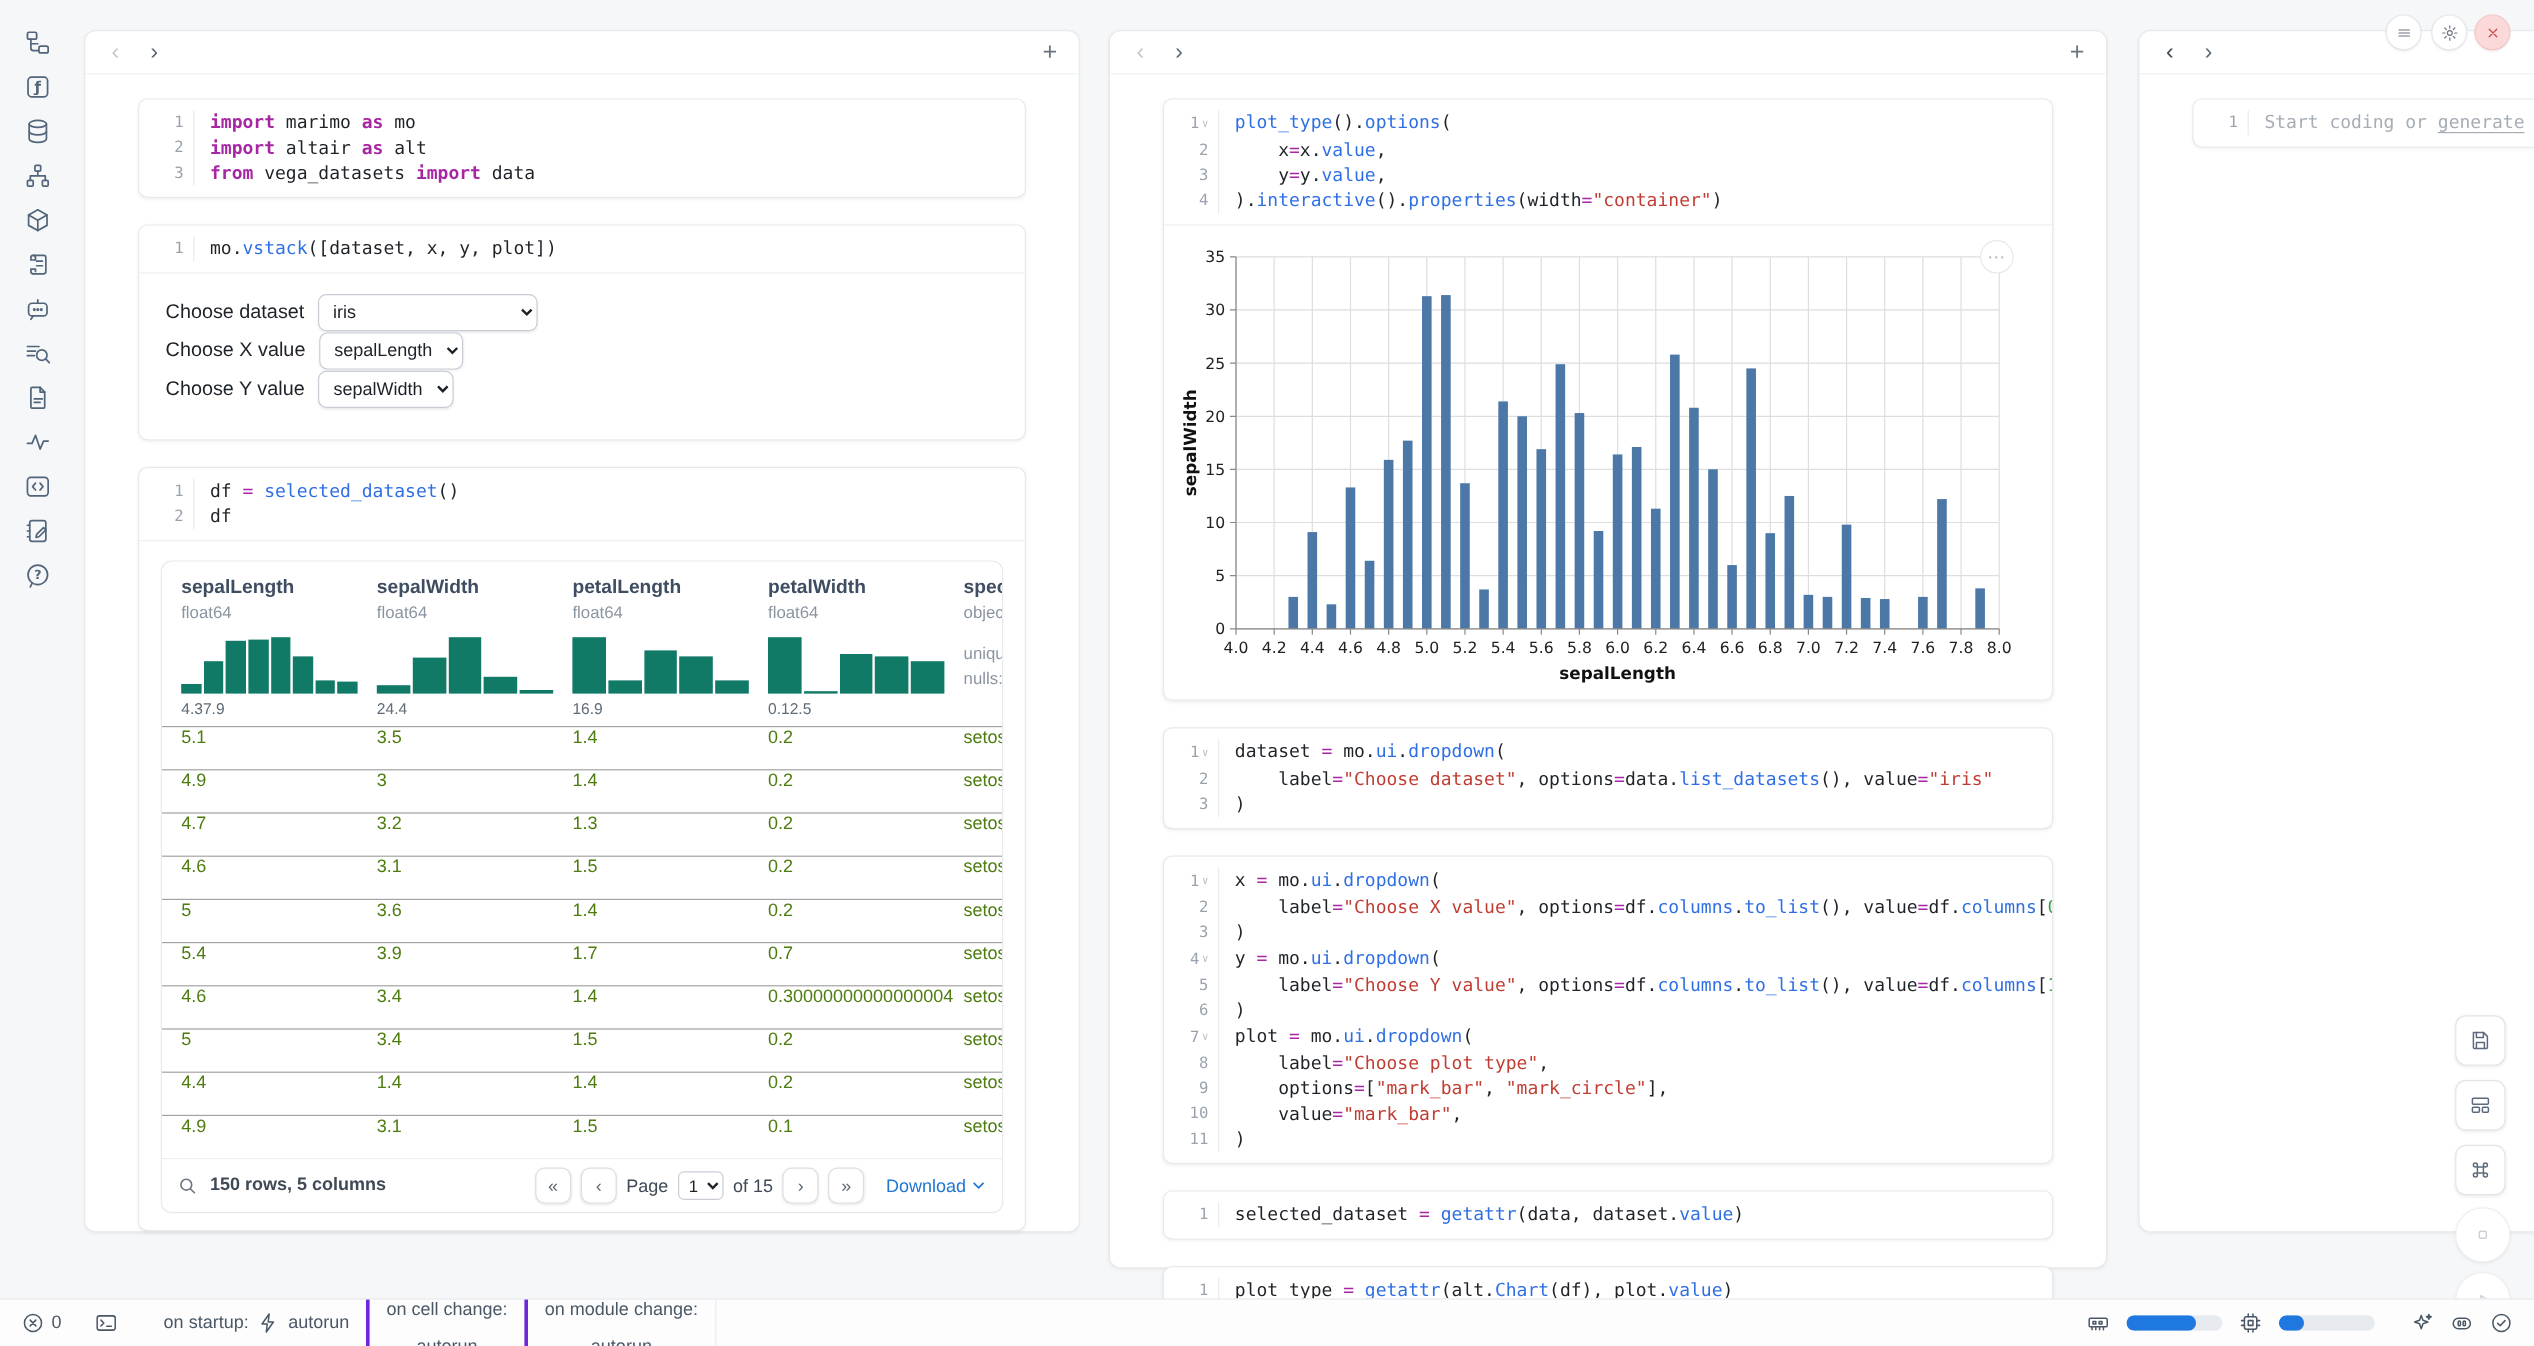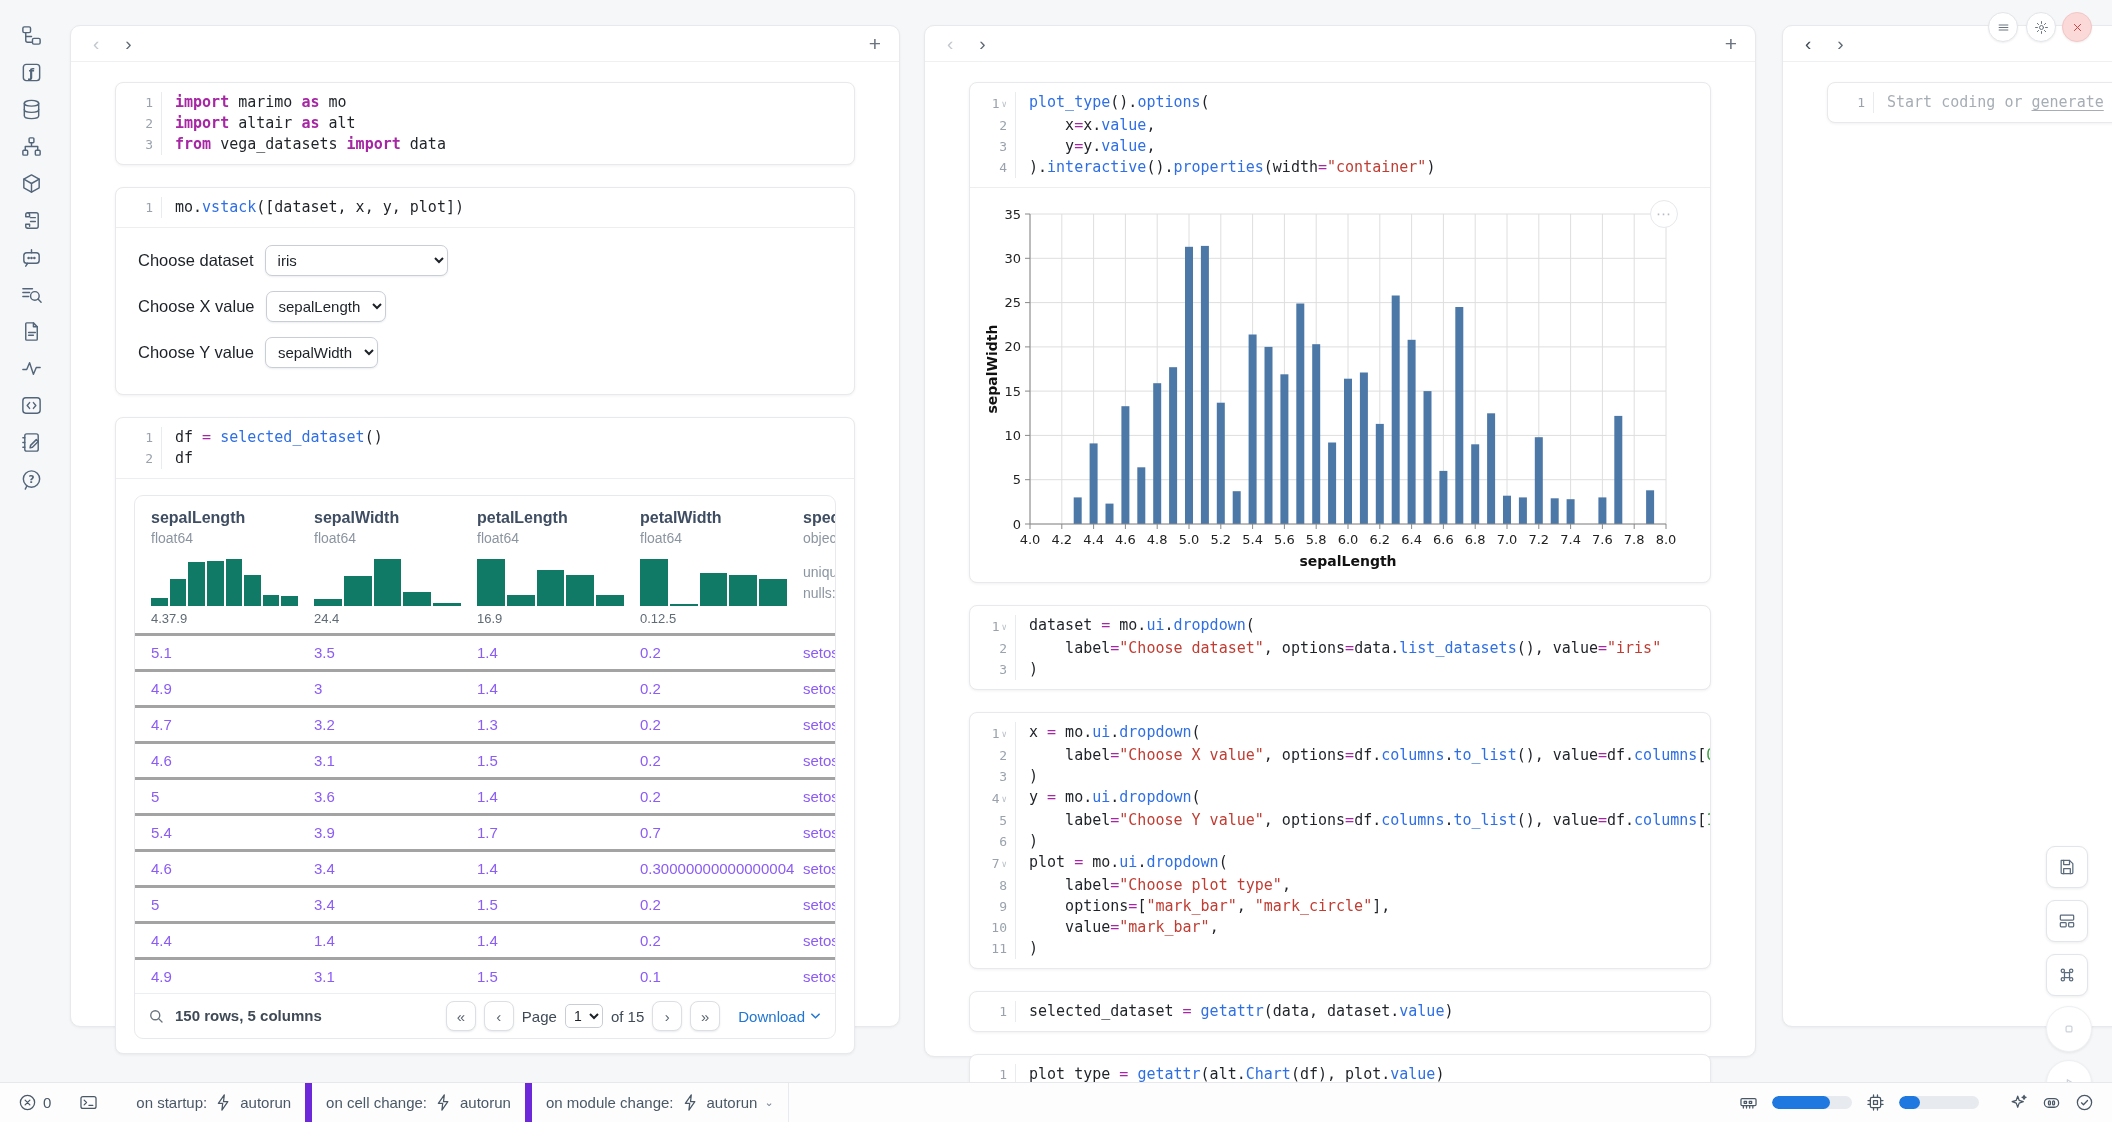--- a/index.html
+++ b/index.html
@@ -34,39 +34,39 @@
   .fold { color:#b9bfc6; font-size:9px; margin-top:2px; }
   .ct { white-space:pre; padding-left:13px; color:#1f2328; }
   .tk-kw { color:#a626a4; font-weight:bold; }
   .tk-fn { color:#2f6fe4; }
   .tk-str { color:#c03d33; }
   .tk-num { color:#3f9e44; }
   .tk-op { color:#a626a4; }
   .out { border-top:1px solid #eceef0; }
 
   
-  .out-controls { padding:16px 22px 26px; display:flex; flex-direction:column; gap:14px; }
+  .out-controls { padding:16px 22px 26px; display:flex; flex-direction:column; }
   .ctl-row { display:flex; align-items:center; gap:11px; font-size:16.5px; color:#1d2228; height:32px; }
   select { font-family:"Liberation Sans",sans-serif; font-size:15px; color:#1d2228;
     border:1px solid #c9ced6; border-radius:7px; background:#fff; padding:5px 8px;
     box-shadow:0 1px 2px rgba(16,24,40,.08); }
   .sel-wide { width:183px; }
 
   
   .df-box { margin:16px 18px 14px; border:1px solid #e7e9ec; border-radius:9px; overflow:hidden; }
   .df-head { display:flex; padding:13px 0 0 16px; overflow:hidden; }
   .df-col { width:163px; flex:none; padding-right:16px; }
   .df-name { font-weight:bold; color:#3e4d61; font-size:16px; white-space:nowrap; overflow:hidden; cursor:pointer; }
   .df-type { color:#8b95a1; font-size:14px; margin-top:3px; white-space:nowrap; overflow:hidden; }
   .df-hist { height:50px; margin-top:10px; display:flex; align-items:flex-end; gap:2px; }
   .df-hist .hb { flex:1; background:#107a66; }
   .df-range { display:flex; color:#5f6b76; font-size:13px; margin-top:5px; padding-bottom:7px; }
   .df-stats { color:#8b95a1; font-size:14px; margin-top:16px; line-height:21px; white-space:nowrap; }
-  .df-row { display:flex; padding-left:16px; border-top:3px solid #a3a3a3; height:36px; align-items:center;
-    font-size:15px; color:#8b5cf6; overflow:hidden; }
+  .df-row { display:flex; padding-left:16px; border-top:1px solid #a3a3a3; height:36px; 
+    font-size:15px; color:#4d7c0f; overflow:hidden; }
   .df-cell { width:163px; flex:none; white-space:nowrap; overflow:hidden; }
   .df-foot { border-top:1px solid #eceff2; height:45px; display:flex; align-items:center;
     padding:0 14px 0 12px; justify-content:space-between; color:#3f4a56; font-size:15px; }
   .foot-l { display:flex; gap:10px;font-weight:bold; }
   .foot-r { display:flex; align-items:center; gap:8px; }
   .pg-btn { width:30px; height:30px; border:1px solid #dcdfe3; border-radius:8px; background:#fff;
     box-shadow:0 1px 2px rgba(16,24,40,.09); color:#5b6670; display:flex; align-items:center;
     justify-content:center; font-size:15px; cursor:pointer; }
   .pg-sel { padding:2px 4px; font-size:14px; border-radius:5px; box-shadow:none; }
   .dl-link { color:#2176d2; display:flex; align-items:center; gap:5px; cursor:pointer; margin-left:10px; }
@@ -97,21 +97,21 @@
     justify-content:center; cursor:pointer; z-index:30; }
   .fab svg { width:20px; height:20px; stroke:#5b6b7d; fill:none; stroke-width:1.5; stroke-linecap:round; stroke-linejoin:round; }
   .fab-round { border-radius:50%; width:46px; height:46px; border-color:#eef0f3; }
   .fab-round svg { stroke:#ccd2d8; }
 
   
   .statusbar { position:absolute; left:0; bottom:0; width:2112px; height:40px; background:#fdfdfe;
     border-top:1px solid #e6e8eb; display:flex; align-items:center; font-size:15px; color:#4a5866; z-index:40; }
   .statusbar svg { width:19px; height:19px; stroke:#4a5866; fill:none; stroke-width:1.6; stroke-linecap:round; stroke-linejoin:round; }
   .sb-item { display:flex; align-items:center; gap:7px; padding:0 14px; height:100%; cursor:pointer; }
-  .sb-seg { border-left:7px solid #6d28d9; }
+  .sb-seg { border-left:3px solid #6d28d9;flex-direction:column; }
   .sb-right { margin-left:auto; display:flex; align-items:center; gap:14px; padding-right:18px; }
   .meter { width:80px; height:13px; border-radius:7px; background:#e7eaee; overflow:hidden; }
   .meter > div { height:100%; background:#1f78e0; border-radius:7px; }
   .sb-chev { font-size:11px; color:#7a8694; }
 </style>
 </head>
 <body>
 
 <nav class="sidebar">
   <button class="sbtn">

